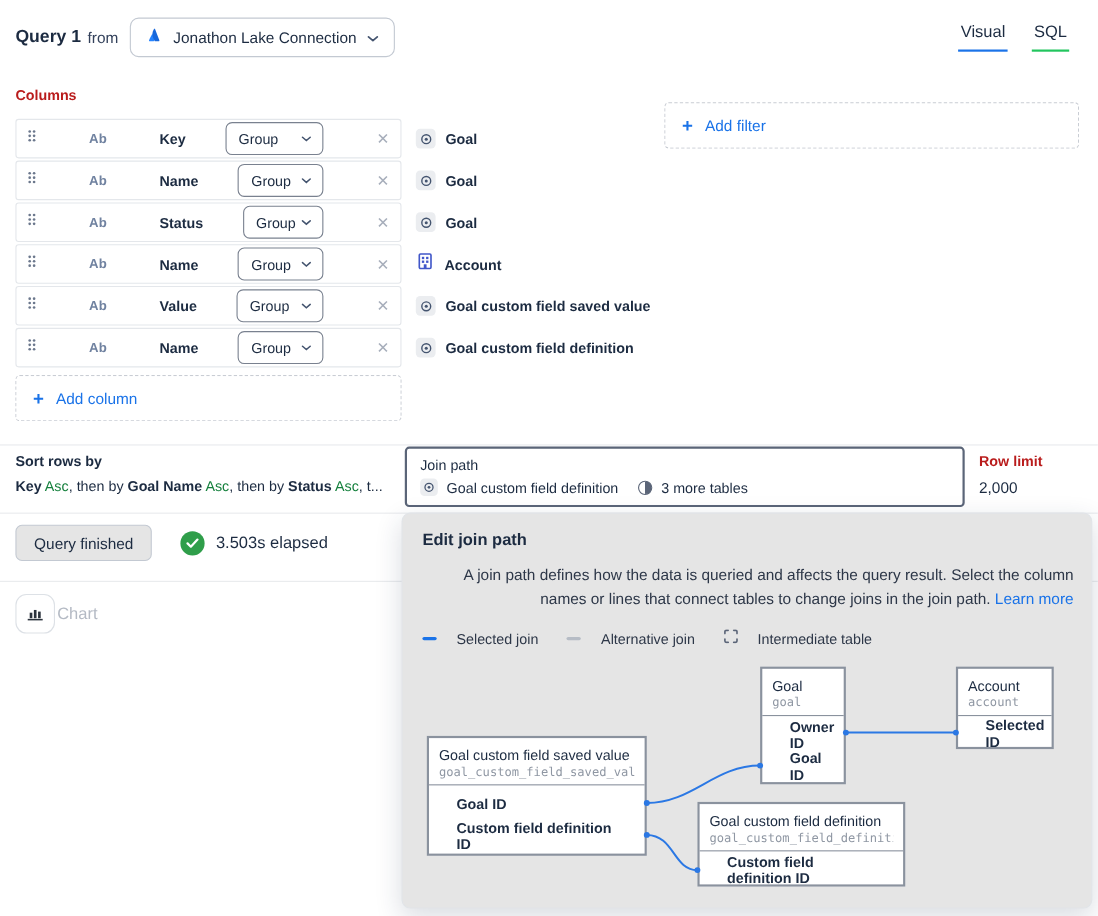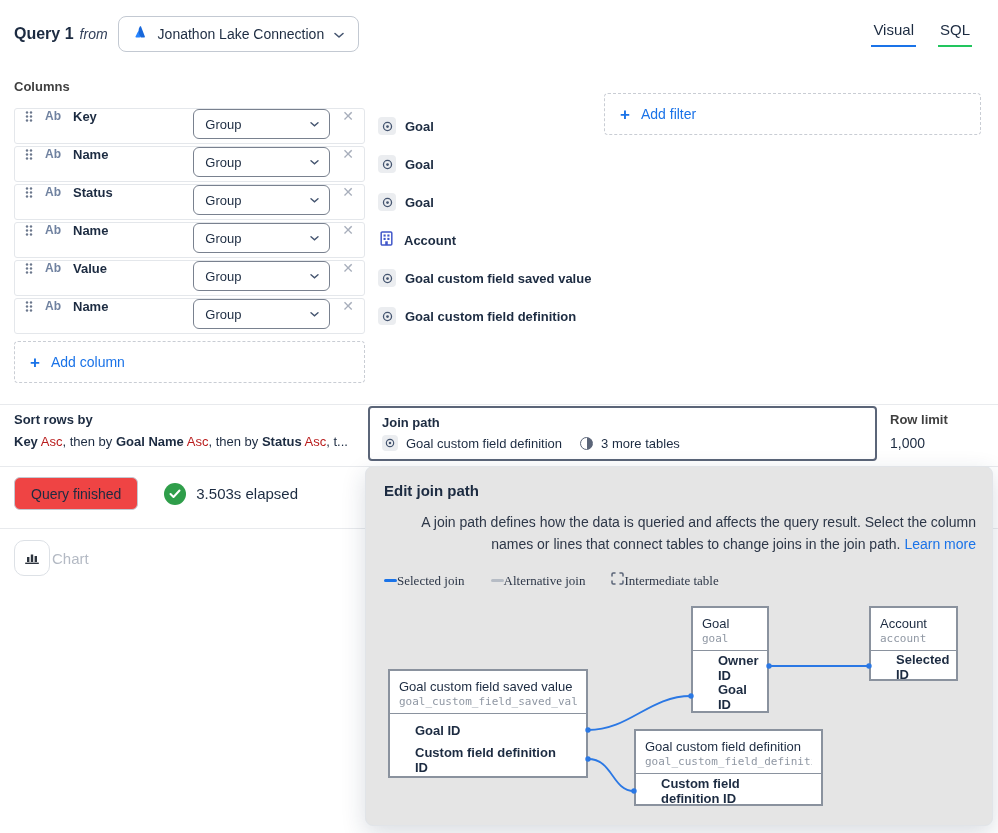--- a/index.html
+++ b/index.html
@@ -3,78 +3,78 @@
 <meta charset="utf-8">
 <style>
   * { margin:0; padding:0; box-sizing:border-box; }
   html,body { width:998px; height:833px; }
   body { position:relative; background:#fff; color:#1c2b41; font-family:"Liberation Sans",sans-serif; overflow:hidden; }
   .divider { position:absolute; left:0; right:0; height:1px; background:#e8eaed; }
 
   
   .hdr { position:absolute; left:14px; top:16px; display:flex; align-items:center; }
   .q-title { font-size:16px; font-weight:bold; }
-  .from-lbl { font-size:14px; margin:0 10px 0 6px; color:#33415b;font-style:italic; }
+  .from-lbl { font-size:14px; margin:0 10px 0 6px; color:#33415b; }
   .conn-btn { display:inline-flex; align-items:center; gap:9px; height:36px; padding:0 13px; border:1px solid #c3c9d2; border-radius:8px; background:#fff; cursor:pointer; }
   .conn-btn .lbl { font-size:14px; color:#1c2b41; }
   .view-tabs { position:absolute; top:21px; right:26px; display:flex; gap:22px; }
   .vtab { font-size:15px; padding:0 2px 7px; border-bottom:2px solid #22c55e; color:#1c2b41; cursor:pointer; }
   .vtab.active { border-bottom-color:#1a73e8; }
 
   
-  .sec-label { font-size:13px; font-weight:bold; color:#404040; }
+  .sec-label { font-size:13px; font-weight:bold; color:#b91c1c; }
   .columns { position:absolute; left:14px; top:79px; }
   .col-list { margin-top:14px; }
   .row-line { display:flex; align-items:center; margin-bottom:2px; }
-  .col-row { display:flex; width:351px; height:36px; padding:0 10px; background:#fff; border:1px solid #e4e7eb; border-radius:3px; }
+  .col-row { display:flex; align-items:center; width:351px; height:36px; padding:0 10px; background:#fff; border:1px solid #e4e7eb; border-radius:3px;gap:36px; }
   .ab { font-size:12px; font-weight:bold; color:#7082a0; margin:0 2px 0 12px; }
   .col-name { font-size:13px; font-weight:bold; margin-left:10px; }
   .agg-select { margin-left:auto; width:137px; height:30px; display:flex; align-items:center; justify-content:space-between; padding:0 9px 0 11px; border:1px solid #79818f; border-radius:6px; font-size:13px; color:#1c2b41; cursor:pointer; background:#fff; }
   .x-btn { margin-left:12px; color:#a7aebb; font-size:14px; cursor:pointer; line-height:1; }
   .table-ref { display:flex; align-items:center; gap:9px; margin-left:13px; }
   .table-ref .t-lbl { font-size:13px; font-weight:bold; white-space:nowrap; }
   .chip { width:18px; height:18px; border-radius:4px; background:#ebedf0; display:flex; align-items:center; justify-content:center; flex:0 0 auto; }
   .chip.sm { width:16px; height:16px; }
   .dashed-btn { display:flex; align-items:center; gap:11px; height:42px; padding-left:15px; border:1px dashed #c9cdd4; border-radius:4px; color:#1a73e8; font-size:14px; cursor:pointer; background:#fff; }
   .plus { font-size:17px; font-weight:bold; line-height:1; }
   .add-col { width:351px; margin-top:7px; }
   .filters { position:absolute; left:604px; top:79px; }
   .add-filter { width:377px; margin-top:14px; }
 
   
   .sort { position:absolute; left:14px; top:412px; width:348px; }
   .sort-line1 { font-size:13px; font-weight:bold; }
   .sort-line2 { font-size:13px; margin-top:7px; white-space:nowrap; overflow:hidden; }
   .sort-line2 .b { font-weight:bold; }
-  .sort-line2 .a { color:#b91c1c; }
+  .sort-line2 .a { color:#15803d; }
   .join-box { position:absolute; left:368px; top:406px; width:509px; height:55px; border:2px solid #5b6578; border-radius:4px; background:#fff; padding:7px 12px; cursor:pointer; z-index:2; }
-  .join-title { font-size:13px; font-weight:bold; }
+  .join-title { font-size:13px; font-weight:normal; }
   .join-row { display:flex; align-items:center; gap:8px; margin-top:5px; font-size:13px; }
   .half-circle { width:13px; height:13px; border:1.5px solid #5b6578; border-radius:50%; background:linear-gradient(90deg,#fff 50%,#5b6578 50%); margin-left:10px; flex:0 0 auto; }
   .row-limit { position:absolute; left:890px; top:412px; }
   .row-limit .val { font-size:14px; margin-top:8px; }
 
   
   .status { position:absolute; left:14px; top:477px; display:flex; align-items:center; }
-  .qf-btn { height:33px; padding:0 16px; border:1px solid #c3c9d2; border-radius:6px; background:#ef4444; font-size:14px; color:#1c2b41; display:flex; align-items:center; cursor:pointer; font-family:inherit; }
+  .qf-btn { height:33px; padding:0 16px; border:1px solid #c3c9d2; border-radius:6px; background:#e5e5e5; font-size:14px; color:#1c2b41; display:flex; align-items:center; cursor:pointer; font-family:inherit; }
   .check-circle { width:22px; height:22px; border-radius:50%; background:#2f9e4a; display:flex; align-items:center; justify-content:center; margin-left:26px; }
   .elapsed { font-size:15px; margin-left:10px; }
 
   
   .chart-row { position:absolute; left:14px; top:540px; display:flex; align-items:center; gap:2px; }
   .chart-icon-box { width:36px; height:36px; border:1px solid #dde1e6; border-radius:10px; display:flex; align-items:center; justify-content:center; cursor:pointer; background:#fff; }
   .chart-lbl { font-size:15px; color:#b4bac4; }
 
   
   .popover { position:absolute; left:365px; top:466px; width:628px; height:360px; background:#e5e5e5; border:1px solid #e1e4e8; border-radius:8px; box-shadow:0 8px 24px rgba(23,43,77,.16); padding:15px 18px; z-index:5; }
   .pop-title { font-size:15px; font-weight:bold; }
   .pop-desc { font-size:14px; line-height:22px; color:#2d3748; margin-top:12px; width:592px;text-align:right; }
   .learn-more { color:#1a73e8; cursor:pointer; }
   .legend { display:flex; align-items:center; gap:26px; margin-top:17px; font-size:13px; color:#2d3748; }
-  .leg-item { display:flex; align-items:center; gap:0;font-family:Liberation Serif, serif; }
+  .leg-item { display:flex; align-items:center; gap:18px; }
   .dash { width:13px; height:3px; border-radius:2px; }
   .dash.sel { background:#1a73e8; }
   .dash.alt { background:#b6bcc5; }
 
   .diagram { position:absolute; left:0; top:0; width:628px; height:360px; pointer-events:none; }
   .diagram svg.wires { position:absolute; left:0; top:0; }
   .dtable { position:absolute; background:#fff; border:2px solid #8a929e; pointer-events:auto; }
   .dt-head { padding:7px 9px 4px; border-bottom:1px solid #8a929e; }
   .dt-title { font-size:13px; line-height:17px; white-space:nowrap; overflow:hidden; }
   .dt-schema { font-family:"DejaVu Sans Mono",monospace; font-size:11px; line-height:14px; color:#8f97a3; white-space:nowrap; overflow:hidden; }
@@ -347,21 +347,21 @@
           <circle cx="6" cy="6" r="1.5" fill="#44546f"></circle>
         </svg>
       </span>
     <span>Goal custom field definition</span>
     <span class="half-circle"></span>
     <span>3 more tables</span>
   </div>
 </div>
 <div class="row-limit">
   <div class="sec-label">Row limit</div>
-  <div class="val">1,000</div>
+  <div class="val">2,000</div>
 </div>
 
 <div class="divider" style="top:466px"></div>
 <div class="status">
   <button class="qf-btn">Query finished</button>
   <span class="check-circle">
       <svg width="12" height="10" viewBox="0 0 12 10">
         <path d="M1.5 5l3 3 6-6.5" fill="none" stroke="#fff" stroke-width="2" stroke-linecap="round" stroke-linejoin="round"></path>
       </svg>
     </span>

